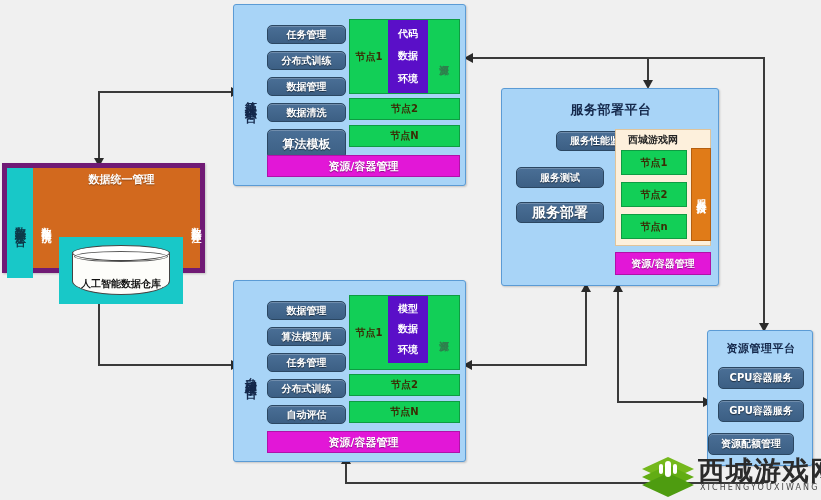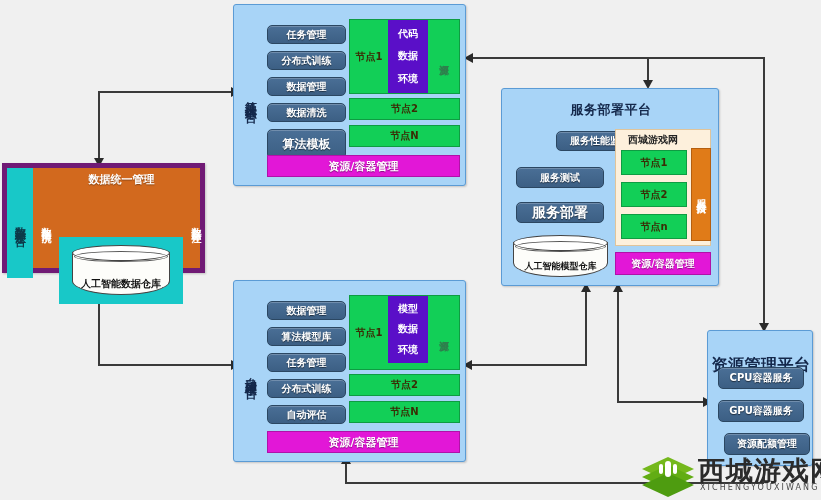--- a/index.html
+++ b/index.html
@@ -228,26 +228,20 @@
     <div class="abs magenta" style="left:33px;top:150px;width:193px;height:22px;font-size:11px;">资源/容器管理</div>
   </div>
 
   <div class="abs panel" style="left:501px;top:88px;width:218px;height:198px;">
     <div class="abs panel-title" style="left:0px;top:12px;width:218px;font-size:13px;">服务部署平台</div>
 
     <div class="abs btn" style="left:14px;top:42px;width:88px;height:20px;font-size:10px;margin-left:40px;">服务性能监控</div>
     <div class="abs btn" style="left:14px;top:78px;width:88px;height:21px;font-size:10px;">服务测试</div>
     <div class="abs btn" style="left:14px;top:113px;width:88px;height:21px;font-size:14px;">服务部署</div>
 
-    <div class="cyl" style="left:11px;top:146px;width:95px;height:42px;">
-      <div class="body"></div>
-      <div class="cap"></div>
-      <div class="rim"></div>
-      <div class="lbl" style="font-size:9px;">人工智能模型仓库</div>
-    </div>
 
     <div class="abs" style="left:113px;top:40px;width:96px;height:117px;background:#fdf0dc;border:1px solid #e0c49a;">
       <div class="abs" style="left:0px;top:3px;width:74px;text-align:center;font-size:10px;font-weight:bold;color:#222;">西城游戏网</div>
       <div class="abs node" style="left:5px;top:20px;width:66px;height:25px;font-size:10px;">节点1</div>
       <div class="abs node" style="left:5px;top:52px;width:66px;height:25px;font-size:10px;">节点2</div>
       <div class="abs node" style="left:5px;top:84px;width:66px;height:25px;font-size:10px;">节点n</div>
       <div class="abs vlabel" style="left:75px;top:18px;width:20px;height:93px;background:#e07b18;border:1px solid #b45f10;color:#ffffff;font-size:10px;">服务接口</div>
     </div>
 
     <div class="abs magenta" style="left:113px;top:163px;width:96px;height:23px;font-size:10px;">资源/容器管理</div>
@@ -272,24 +266,24 @@
       <div class="abs vtext" style="left:78px;top:0px;width:31px;height:73px;font-size:10px;color:#2f7f4d;">资源</div>
     </div>
 
     <div class="abs node" style="left:115px;top:93px;width:111px;height:22px;font-size:10px;">节点2</div>
     <div class="abs node" style="left:115px;top:120px;width:111px;height:22px;font-size:10px;">节点N</div>
 
     <div class="abs magenta" style="left:33px;top:150px;width:193px;height:22px;font-size:11px;">资源/容器管理</div>
   </div>
 
   <div class="abs panel" style="left:707px;top:330px;width:106px;height:136px;">
-    <div class="abs panel-title" style="left:0px;top:24px;width:106px;font-size:16px;">资源管理平台</div>
+    <div class="abs panel-title" style="left:0px;top:10px;width:106px;font-size:11px;">资源管理平台</div>
     <div class="abs btn" style="left:10px;top:36px;width:86px;height:22px;font-size:10px;">CPU容器服务</div>
     <div class="abs btn" style="left:10px;top:69px;width:86px;height:22px;font-size:10px;text-align:center;">GPU容器服务</div>
-    <div class="abs btn" style="left:16px;top:102px;width:86px;height:22px;font-size:10px;">资源配额管理</div>
+    <div class="abs btn" style="left:0;top:102px;width:86px;height:22px;font-size:10px;">资源配额管理</div>
   </div>
 
   <div id="wm">
     <svg class="leaf" width="56" height="44" viewBox="0 0 56 44" style="left:0px;top:0px;">
       <polygon points="28,2 54,14 28,26 2,14" fill="#74b81c"></polygon>
       <polygon points="28,10 54,22 28,34 2,22" fill="#62ad14"></polygon>
       <polygon points="28,18 54,30 28,42 2,30" fill="#4e9c10"></polygon>
       <rect x="25" y="6" width="6" height="16" rx="3" fill="#ffffff"></rect>
       <rect x="19" y="9" width="4" height="10" rx="2" fill="#ffffff"></rect>
       <rect x="33" y="9" width="4" height="10" rx="2" fill="#ffffff"></rect>

